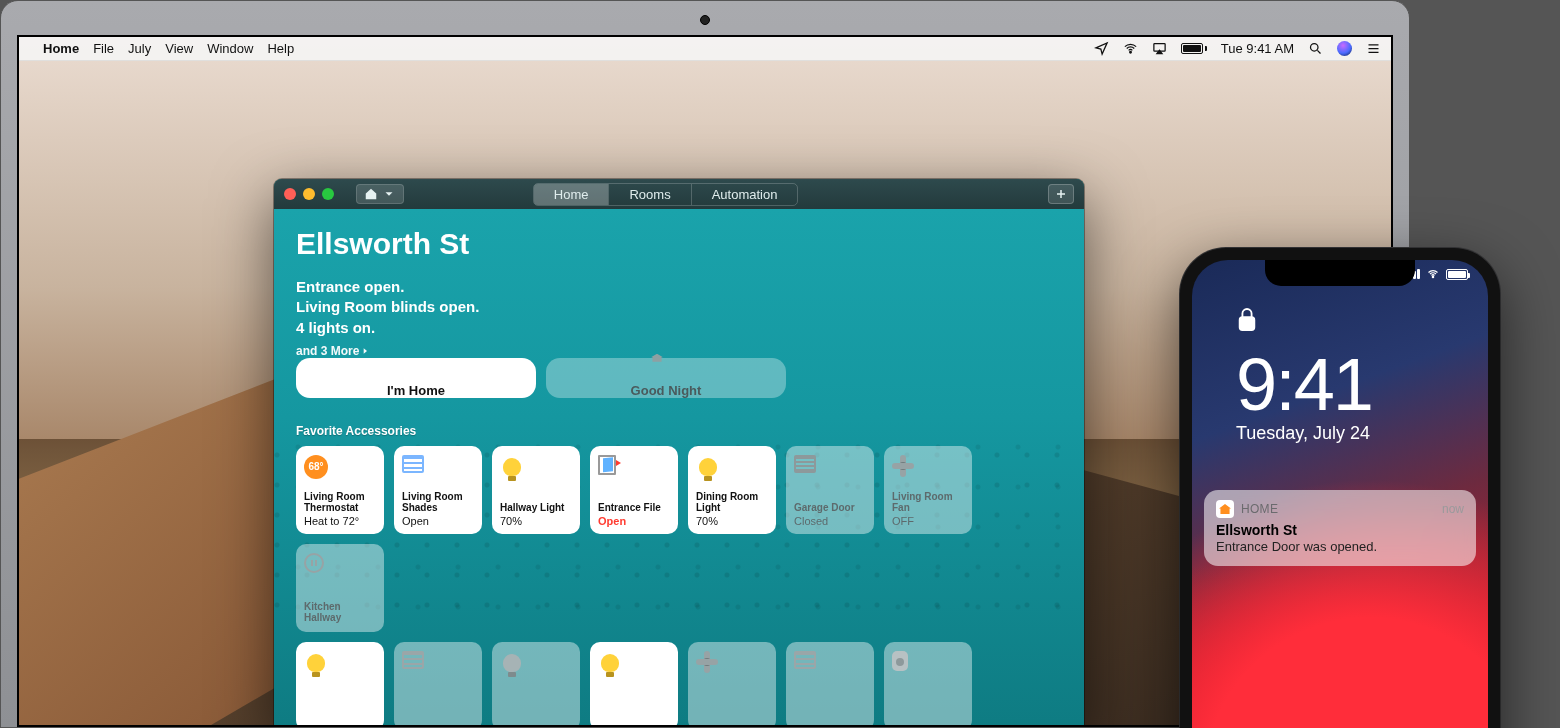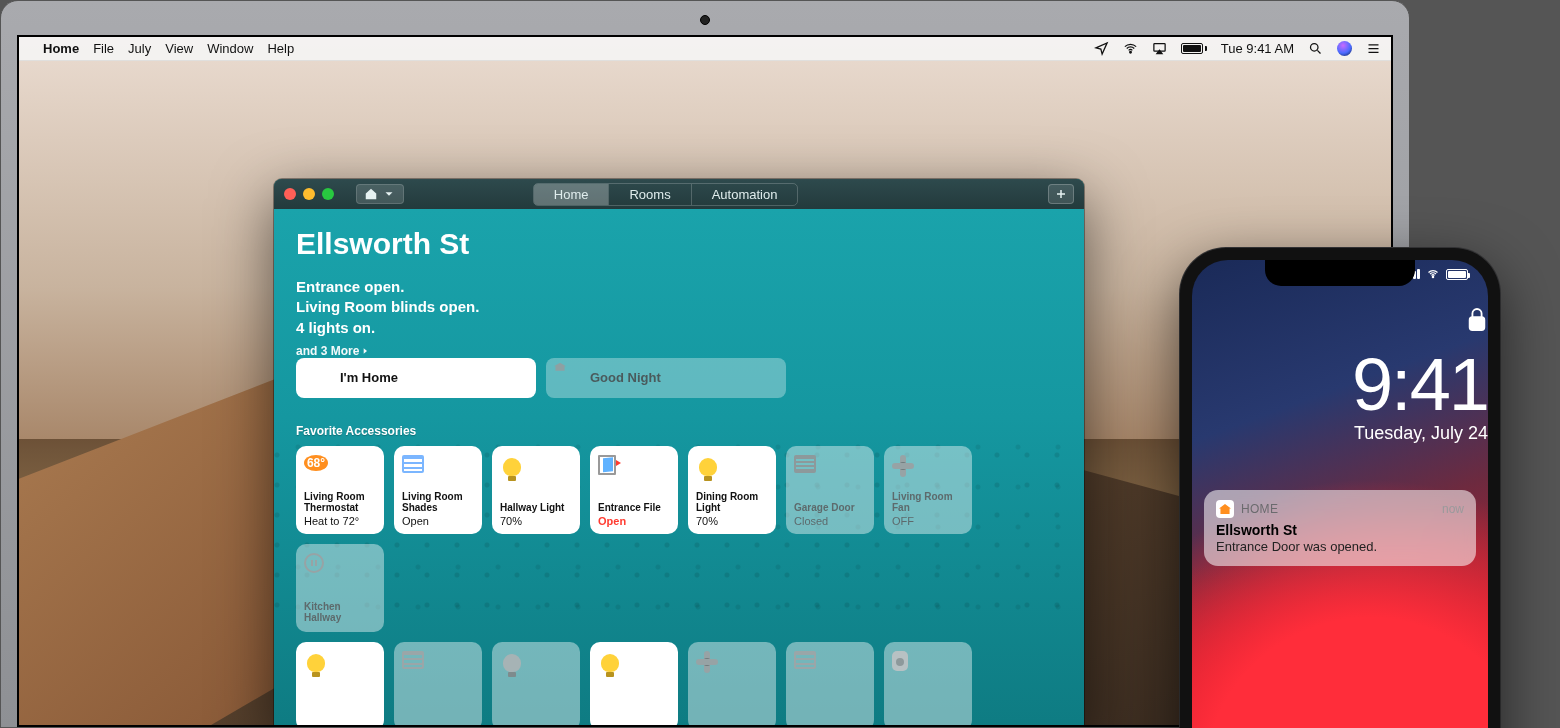--- a/index.html
+++ b/index.html
@@ -63,42 +63,42 @@
   .plants{position:absolute;left:0;right:0;bottom:100px;height:200px;pointer-events:none;background:
     radial-gradient(circle at 10% 80%,rgba(0,0,0,.2) 0 2px,transparent 3px) 0 0/30px 30px,
     radial-gradient(circle at 60% 40%,rgba(0,0,0,.15) 0 2px,transparent 3px) 0 0/40px 40px;
     opacity:.5;}
   .home-title{font-size:30px;font-weight:700;margin-bottom:16px;}
   .status{font-size:15px;font-weight:600;line-height:1.35;}
   .more{font-size:12px;font-weight:600;opacity:.95;margin-top:6px;display:flex;align-items:center;gap:2px;}
   .section-label{font-size:12px;font-weight:600;margin-top:26px;margin-bottom:8px;text-shadow:0 1px 1px rgba(0,0,0,.25);}
 
   .scenes{display:flex;flex-wrap:wrap;gap:10px;}
-  .scene{width:240px;height:40px;border-radius:8px;display:flex;align-items:center;gap:10px;padding:0 12px;font-size:13px;font-weight:600;cursor:pointer;}
+  .scene{width:240px;height:40px;border-radius:14px;display:flex;align-items:center;gap:10px;padding:0 12px;font-size:13px;font-weight:600;cursor:pointer;flex-direction:column;}
   .scene.bright{background:#fff;color:#111;}
   .scene.dim{background:rgba(255,255,255,.32);color:#4a5a5c;}
   .scene .ic{width:22px;height:22px;position:relative;}
   .ic-house{width:20px;height:16px;background:#ff8f1f;clip-path:polygon(50% 0,100% 45%,88% 45%,88% 100%,12% 100%,12% 45%,0 45%);}
   .ic-house::after{content:"";position:absolute;right:-4px;bottom:-3px;width:8px;height:12px;background:#111;border-radius:2px 2px 1px 1px;}
   .ic-moon{width:18px;height:18px;border-radius:50%;background:#8ea0a2;box-shadow:inset -6px -2px 0 0 rgba(255,255,255,.0),inset 5px 2px 0 0 rgba(0,0,0,.0);clip-path:circle(9px at 40% 50%);position:relative;}
   .ic-moon::after{content:"";position:absolute;right:-8px;bottom:-4px;width:12px;height:8px;background:#8ea0a2;clip-path:polygon(50% 0,100% 45%,88% 45%,88% 100%,12% 100%,12% 45%,0 45%);}
   .ic-sun{width:18px;height:18px;border-radius:50%;background:#8ea0a2;position:relative;}
   .ic-sun::after{content:"";position:absolute;right:-8px;bottom:-4px;width:12px;height:8px;background:#8ea0a2;clip-path:polygon(50% 0,100% 45%,88% 45%,88% 100%,12% 100%,12% 45%,0 45%);}
 
   .tiles{display:flex;flex-wrap:wrap;gap:10px;position:relative;z-index:2;}
   .tile{width:88px;height:88px;border-radius:10px;padding:9px 8px 7px;display:flex;flex-direction:column;cursor:pointer;color:#111;}
   .tile.on{background:#fff;}
   .tile.off{background:rgba(255,255,255,.42);color:#5d6a6c;}
   .tile .icon{width:24px;height:24px;margin-bottom:auto;position:relative;}
   .tile .name{font-size:10px;font-weight:700;line-height:1.15;}
   .tile .sub{font-size:11px;font-weight:500;margin-top:1px;}
   .tile .sub.open{color:#ff3b30;font-weight:700;}
 
   
-  .i-thermo{width:24px;height:16px;border-radius:50%;background:#ff8f1f;color:#fff;font-size:12px;font-weight:700;display:flex;align-items:center;justify-content:center;}
+  .i-thermo{width:24px;height:24px;border-radius:50%;background:#ff8f1f;color:#fff;font-size:10px;font-weight:700;display:flex;align-items:center;justify-content:center;}
   .i-bulb{width:18px;height:18px;margin:3px auto 0;border-radius:50% 50% 45% 45%;background:#ffd23a;position:relative;}
   .i-bulb.off{background:#a6b3b5;}
   .i-bulb::after{content:"";position:absolute;bottom:-5px;left:5px;width:8px;height:5px;background:#b8931f;border-radius:1px;}
   .i-bulb.off::after{background:#7e8b8d;}
   .i-shades{width:22px;height:18px;border:2px solid #7bb6ff;border-radius:2px;position:relative;background:repeating-linear-gradient(#7bb6ff 0 2px,transparent 2px 5px);}
   .i-shades.off{border-color:#9aa6a8;background:repeating-linear-gradient(#9aa6a8 0 2px,transparent 2px 5px);}
   .i-door{width:18px;height:20px;border:2px solid #999;border-radius:1px;position:relative;}
   .i-door::before{content:"";position:absolute;left:1px;top:1px;width:10px;height:14px;background:#5fb2ff;transform:skewY(-6deg) translateX(2px);}
   .i-door::after{content:"";position:absolute;right:-7px;top:3px;border-left:5px solid #ff3b30;border-top:3px solid transparent;border-bottom:3px solid transparent;}
   .i-garage{width:22px;height:18px;border:2px solid #8d999b;border-radius:2px;background:repeating-linear-gradient(#8d999b 0 2px,transparent 2px 4px);}
@@ -128,21 +128,21 @@
   }
   .notch{position:absolute;top:0;left:50%;transform:translateX(-50%);width:150px;height:26px;background:#000;border-radius:0 0 16px 16px;z-index:5;}
   .ph-status{position:absolute;top:8px;left:0;right:0;display:flex;justify-content:space-between;padding:0 20px;font-size:12px;font-weight:600;z-index:4;}
   .ph-status .r{display:flex;align-items:center;gap:5px;}
   .sig{display:flex;align-items:flex-end;gap:1px;}
   .sig i{width:3px;background:#fff;border-radius:1px;}
   .sig i:nth-child(1){height:4px}.sig i:nth-child(2){height:6px}.sig i:nth-child(3){height:8px}.sig i:nth-child(4){height:10px}
   .pbatt{width:22px;height:11px;border:1px solid #fff;border-radius:2px;position:relative;}
   .pbatt::after{content:"";position:absolute;left:1px;top:1px;bottom:1px;width:18px;background:#fff;border-radius:1px;}
   .pbatt::before{content:"";position:absolute;right:-3px;top:3px;width:2px;height:5px;background:#fff;border-radius:0 1px 1px 0;}
-  .lock{width:100%;text-align:right;margin-top:46px;z-index:2;position:relative;}
+  .lock{width:100%;text-align:left;margin-top:46px;z-index:2;position:relative;padding-left:44px;}
   .lock svg{width:22px;height:28px;}
   .ph-time{font-size:74px;font-weight:300;letter-spacing:-2px;margin-top:4px;}
   .ph-date{font-size:18px;margin-top:-4px;}
   .notif{
     position:absolute;left:12px;right:12px;top:230px;
     background:rgba(255,255,255,.55);backdrop-filter:blur(10px);
     border-radius:14px;padding:10px 12px 12px;color:#111;
   }
   .notif-h{display:flex;align-items:center;gap:7px;font-size:12px;}
   .notif-app{color:#6b6b6e;letter-spacing:.3px;}

